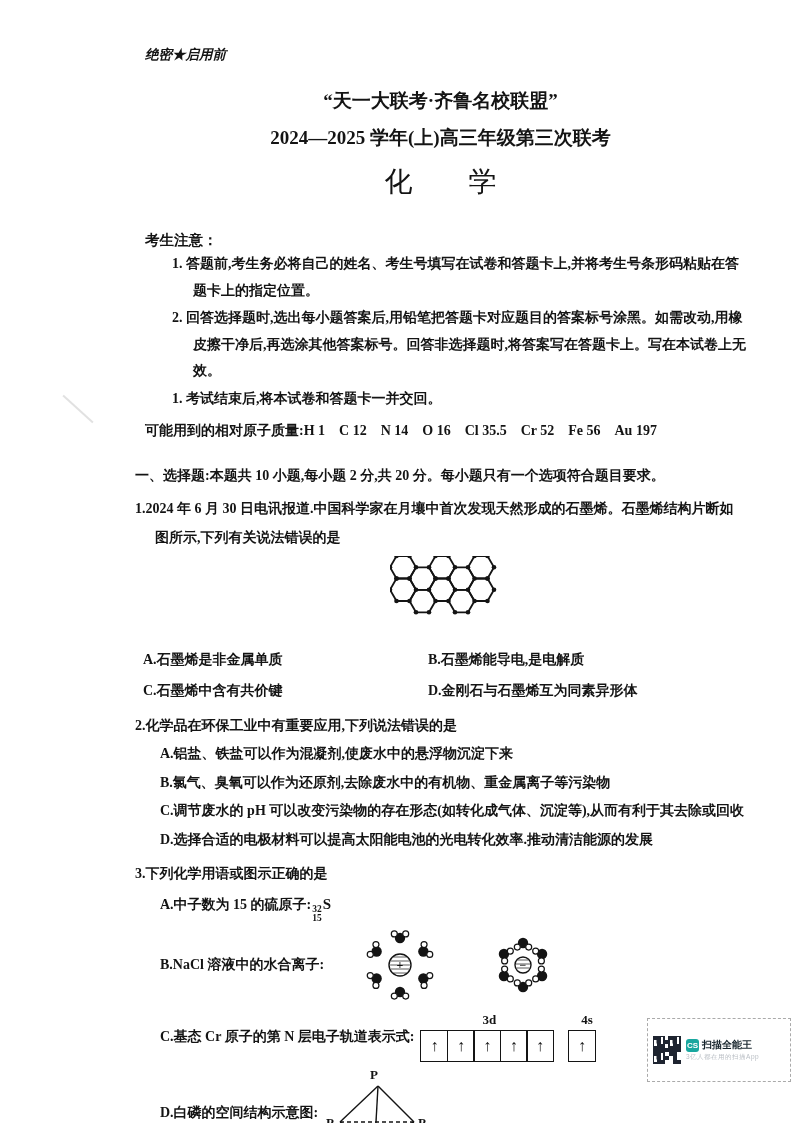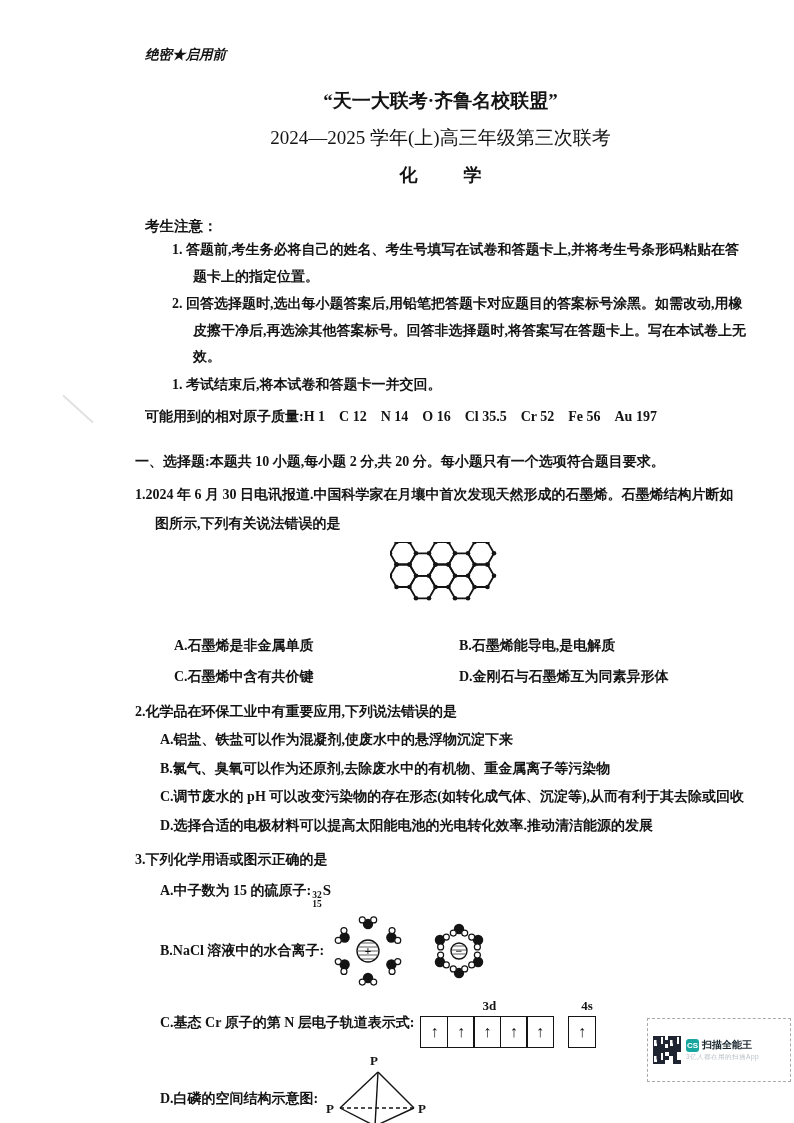--- a/index.html
+++ b/index.html
@@ -1,36 +1,36 @@
 <!DOCTYPE html>
 <html><head>
 <meta charset="utf-8">
 <style>
   html,body{margin:0;padding:0;}
   body{background:#e8e8e8;font-family:"Liberation Serif","DejaVu Serif",serif;}
   .page{position:relative;width:794px;height:1123px;background:#ffffff;margin:0 auto;overflow:hidden;color:#141414;}
   .content{padding:0 48px 0 135px;font-size:14px;font-weight:600;}
   .secret{margin:46px 0 0 10px;font-size:13.5px;font-weight:bold;font-style:italic;}
   .title1{text-align:center;font-size:19px;font-weight:bold;margin-top:24px;}
-  .title2{text-align:center;font-size:19px;font-weight:normal;margin-top:11px;}
-  .subject{text-align:center;font-size:18px;font-weight:bold;margin-top:12px;letter-spacing:14px;text-indent:14px;}
+  .title2{text-align:center;font-size:19px;font-weight:bold;margin-top:11px;}
+  .subject{text-align:center;font-size:28px;font-weight:normal;margin-top:12px;letter-spacing:14px;text-indent:14px;}
   .notice-title{font-size:14.5px;font-weight:bold;margin:30px 0 0 10px;}
   .notice-item{margin-left:16px;padding-left:42px;text-indent:-21px;line-height:26.5px;margin-top:1px;max-width:575px;}
   .masses{margin:7px 0 0 10px;line-height:24px;white-space:pre-wrap;}
   .section-head{font-weight:bold;margin-top:20px;line-height:26px;}
   .stem{margin-top:5px;padding-left:20px;text-indent:-20px;line-height:29px;max-width:615px;}
   .figure-graphene{margin:4px 0 2px 255px;}
-  .optrow{display:flex;margin-left:39px;line-height:31px;}
+  .optrow{display:flex;margin-left:8px;line-height:31px;}
   .optrow .oa{width:285px;}
   .opt{margin-left:25px;line-height:28.5px;max-width:590px;}
   .qrow{display:flex;align-items:center;margin-left:25px;}
   .qrow-a{margin-top:3px;line-height:26px;}
   .isotope{display:inline-flex;flex-direction:column;align-items:center;font-size:9.5px;line-height:9px;margin:0 1px;vertical-align:-3px;}
   .isym{font-size:15px;}
-  .qrow-b{margin-top:3px;}
+  .qrow-b{margin-top:3px;gap:32px;}
   .qrow-b svg{margin-left:4px;}
   .qrow-b .cl2{margin-left:16px;}
   .qrow-c{margin-top:8px;align-items:center;}
   .orb-group{display:inline-block;margin-left:6px;}
   .orb-top{display:flex;font-size:13px;font-weight:bold;font-family:"Liberation Serif",serif;margin-bottom:2px;}
   .orb-top .l3d{width:138px;text-align:center;}
   .orb-top .l4s{width:29px;margin-left:14px;text-align:center;}
   .orb-bottom{display:flex;}
   .obox{width:26px;height:30px;border:1.6px solid #141414;margin-left:-1.6px;display:flex;align-items:center;justify-content:center;font-size:16px;font-weight:bold;}
   .obox.first{margin-left:0;}

